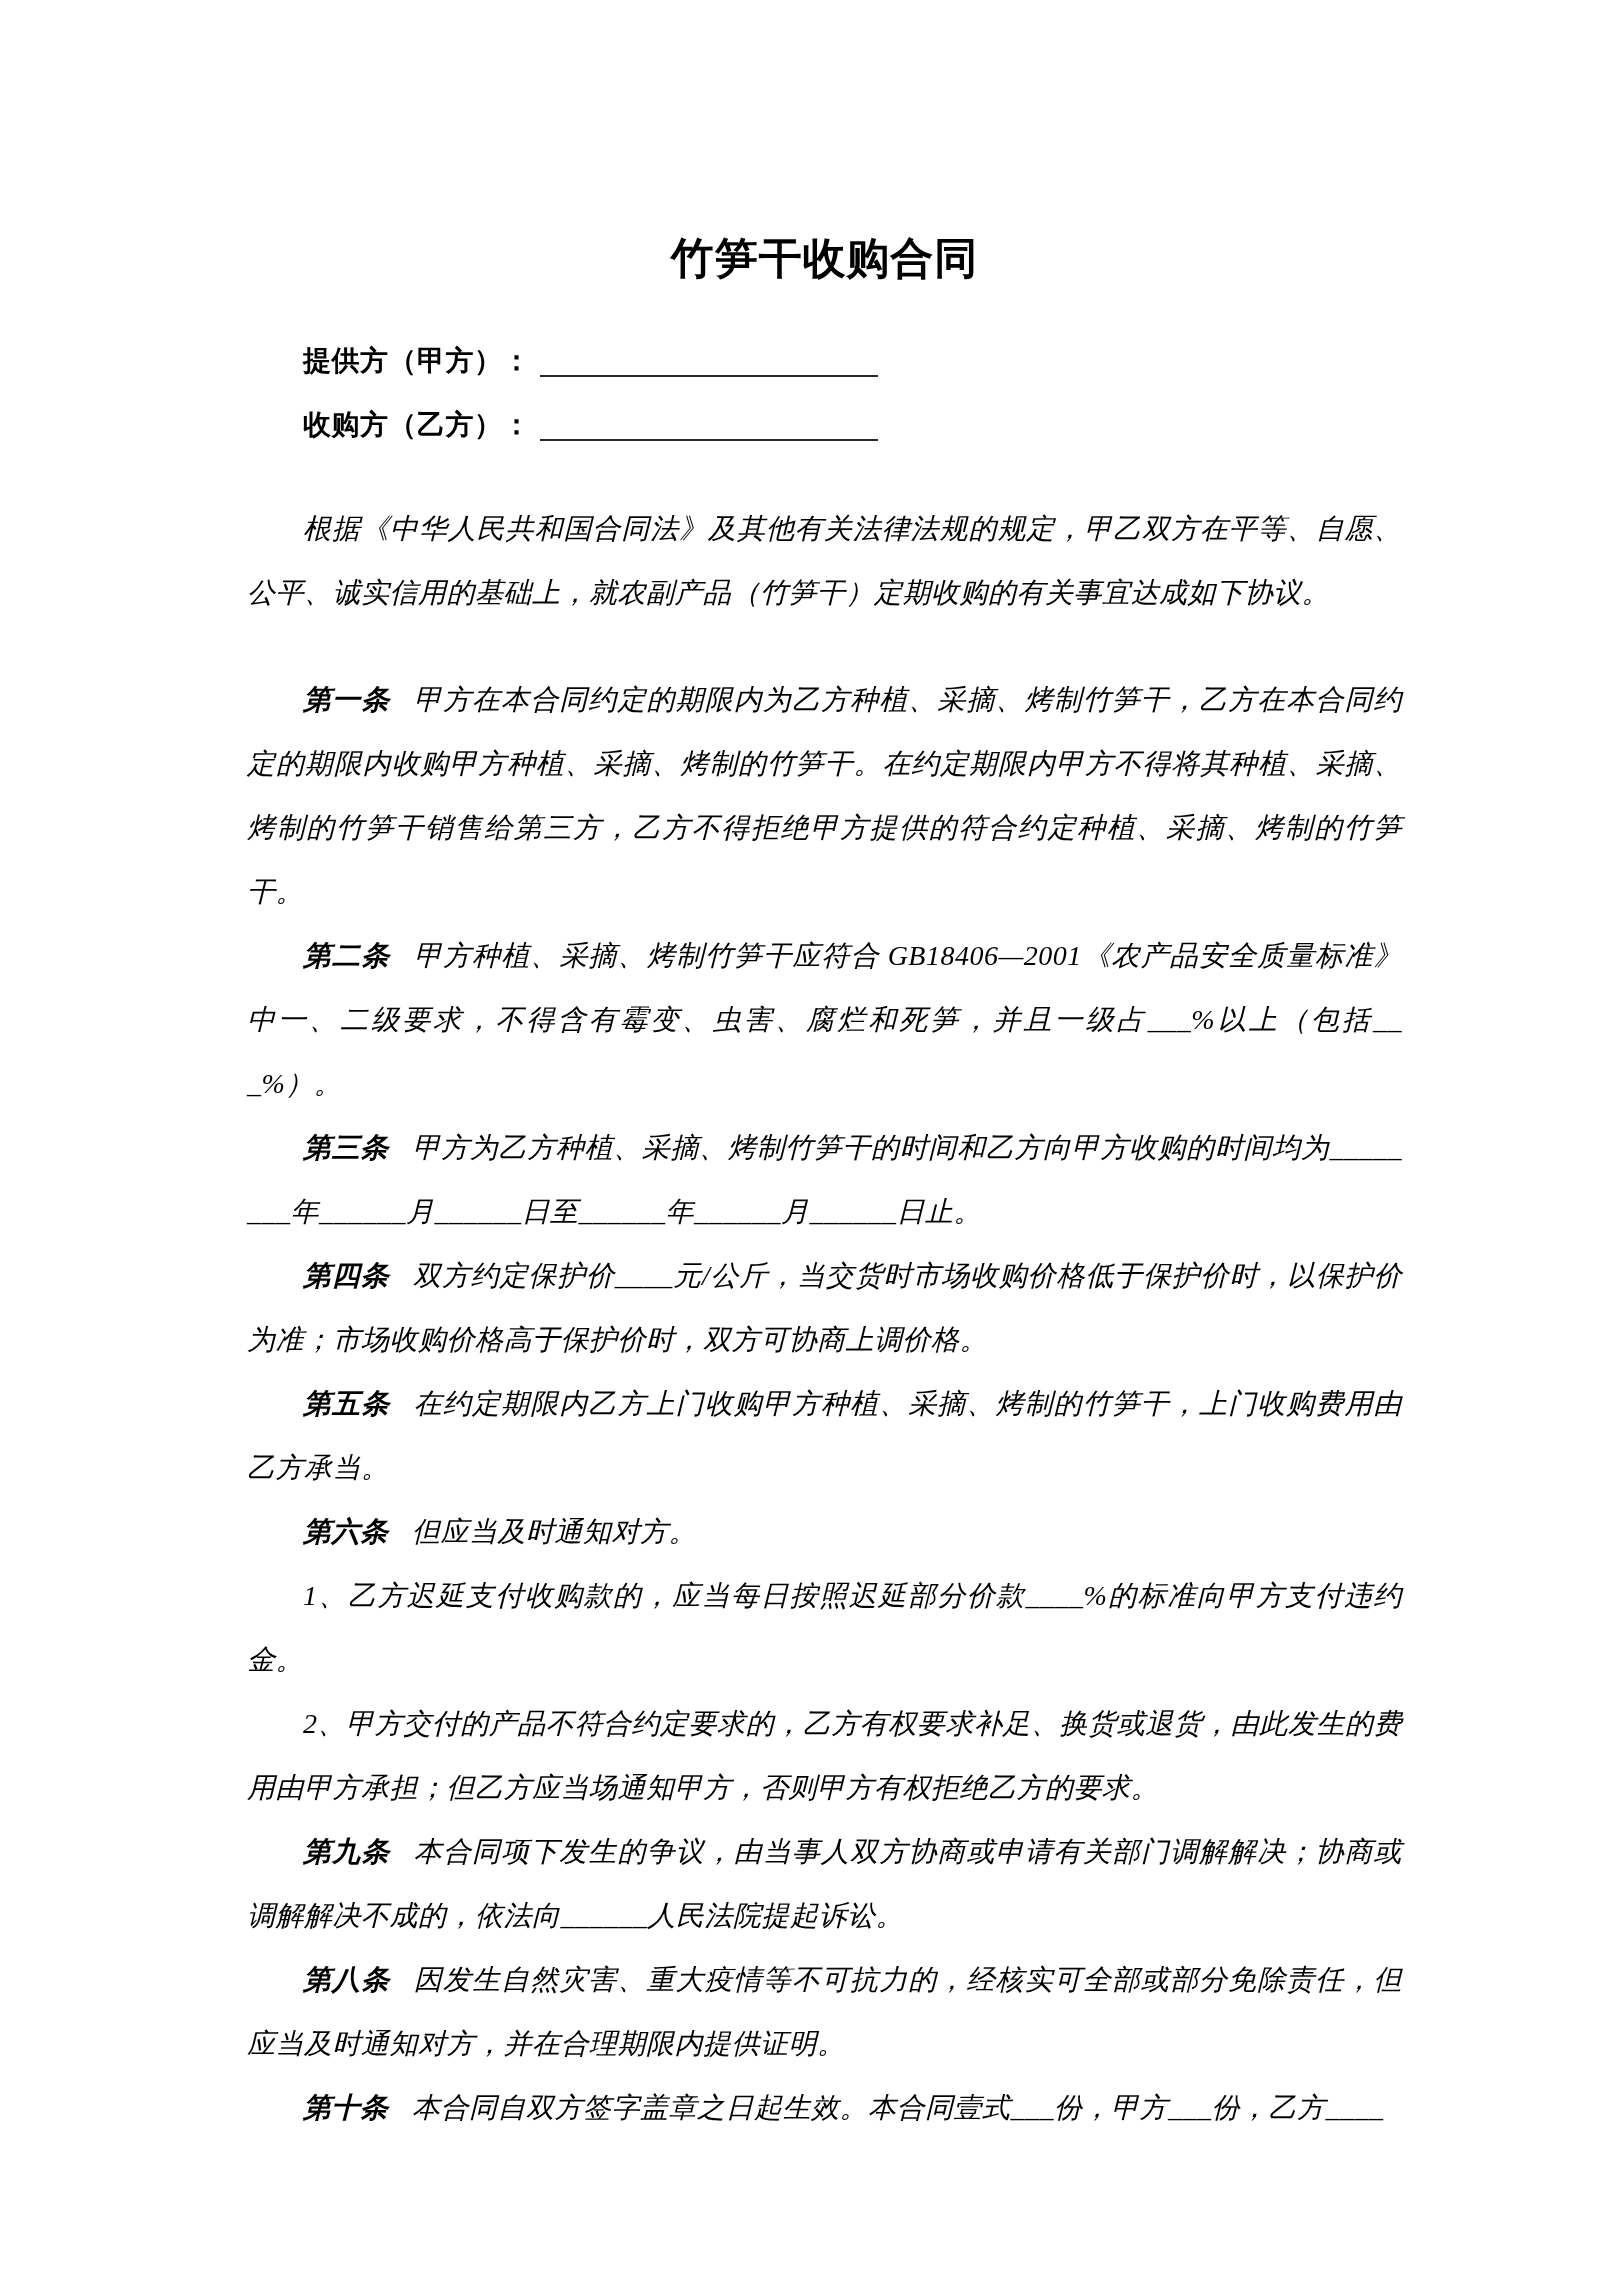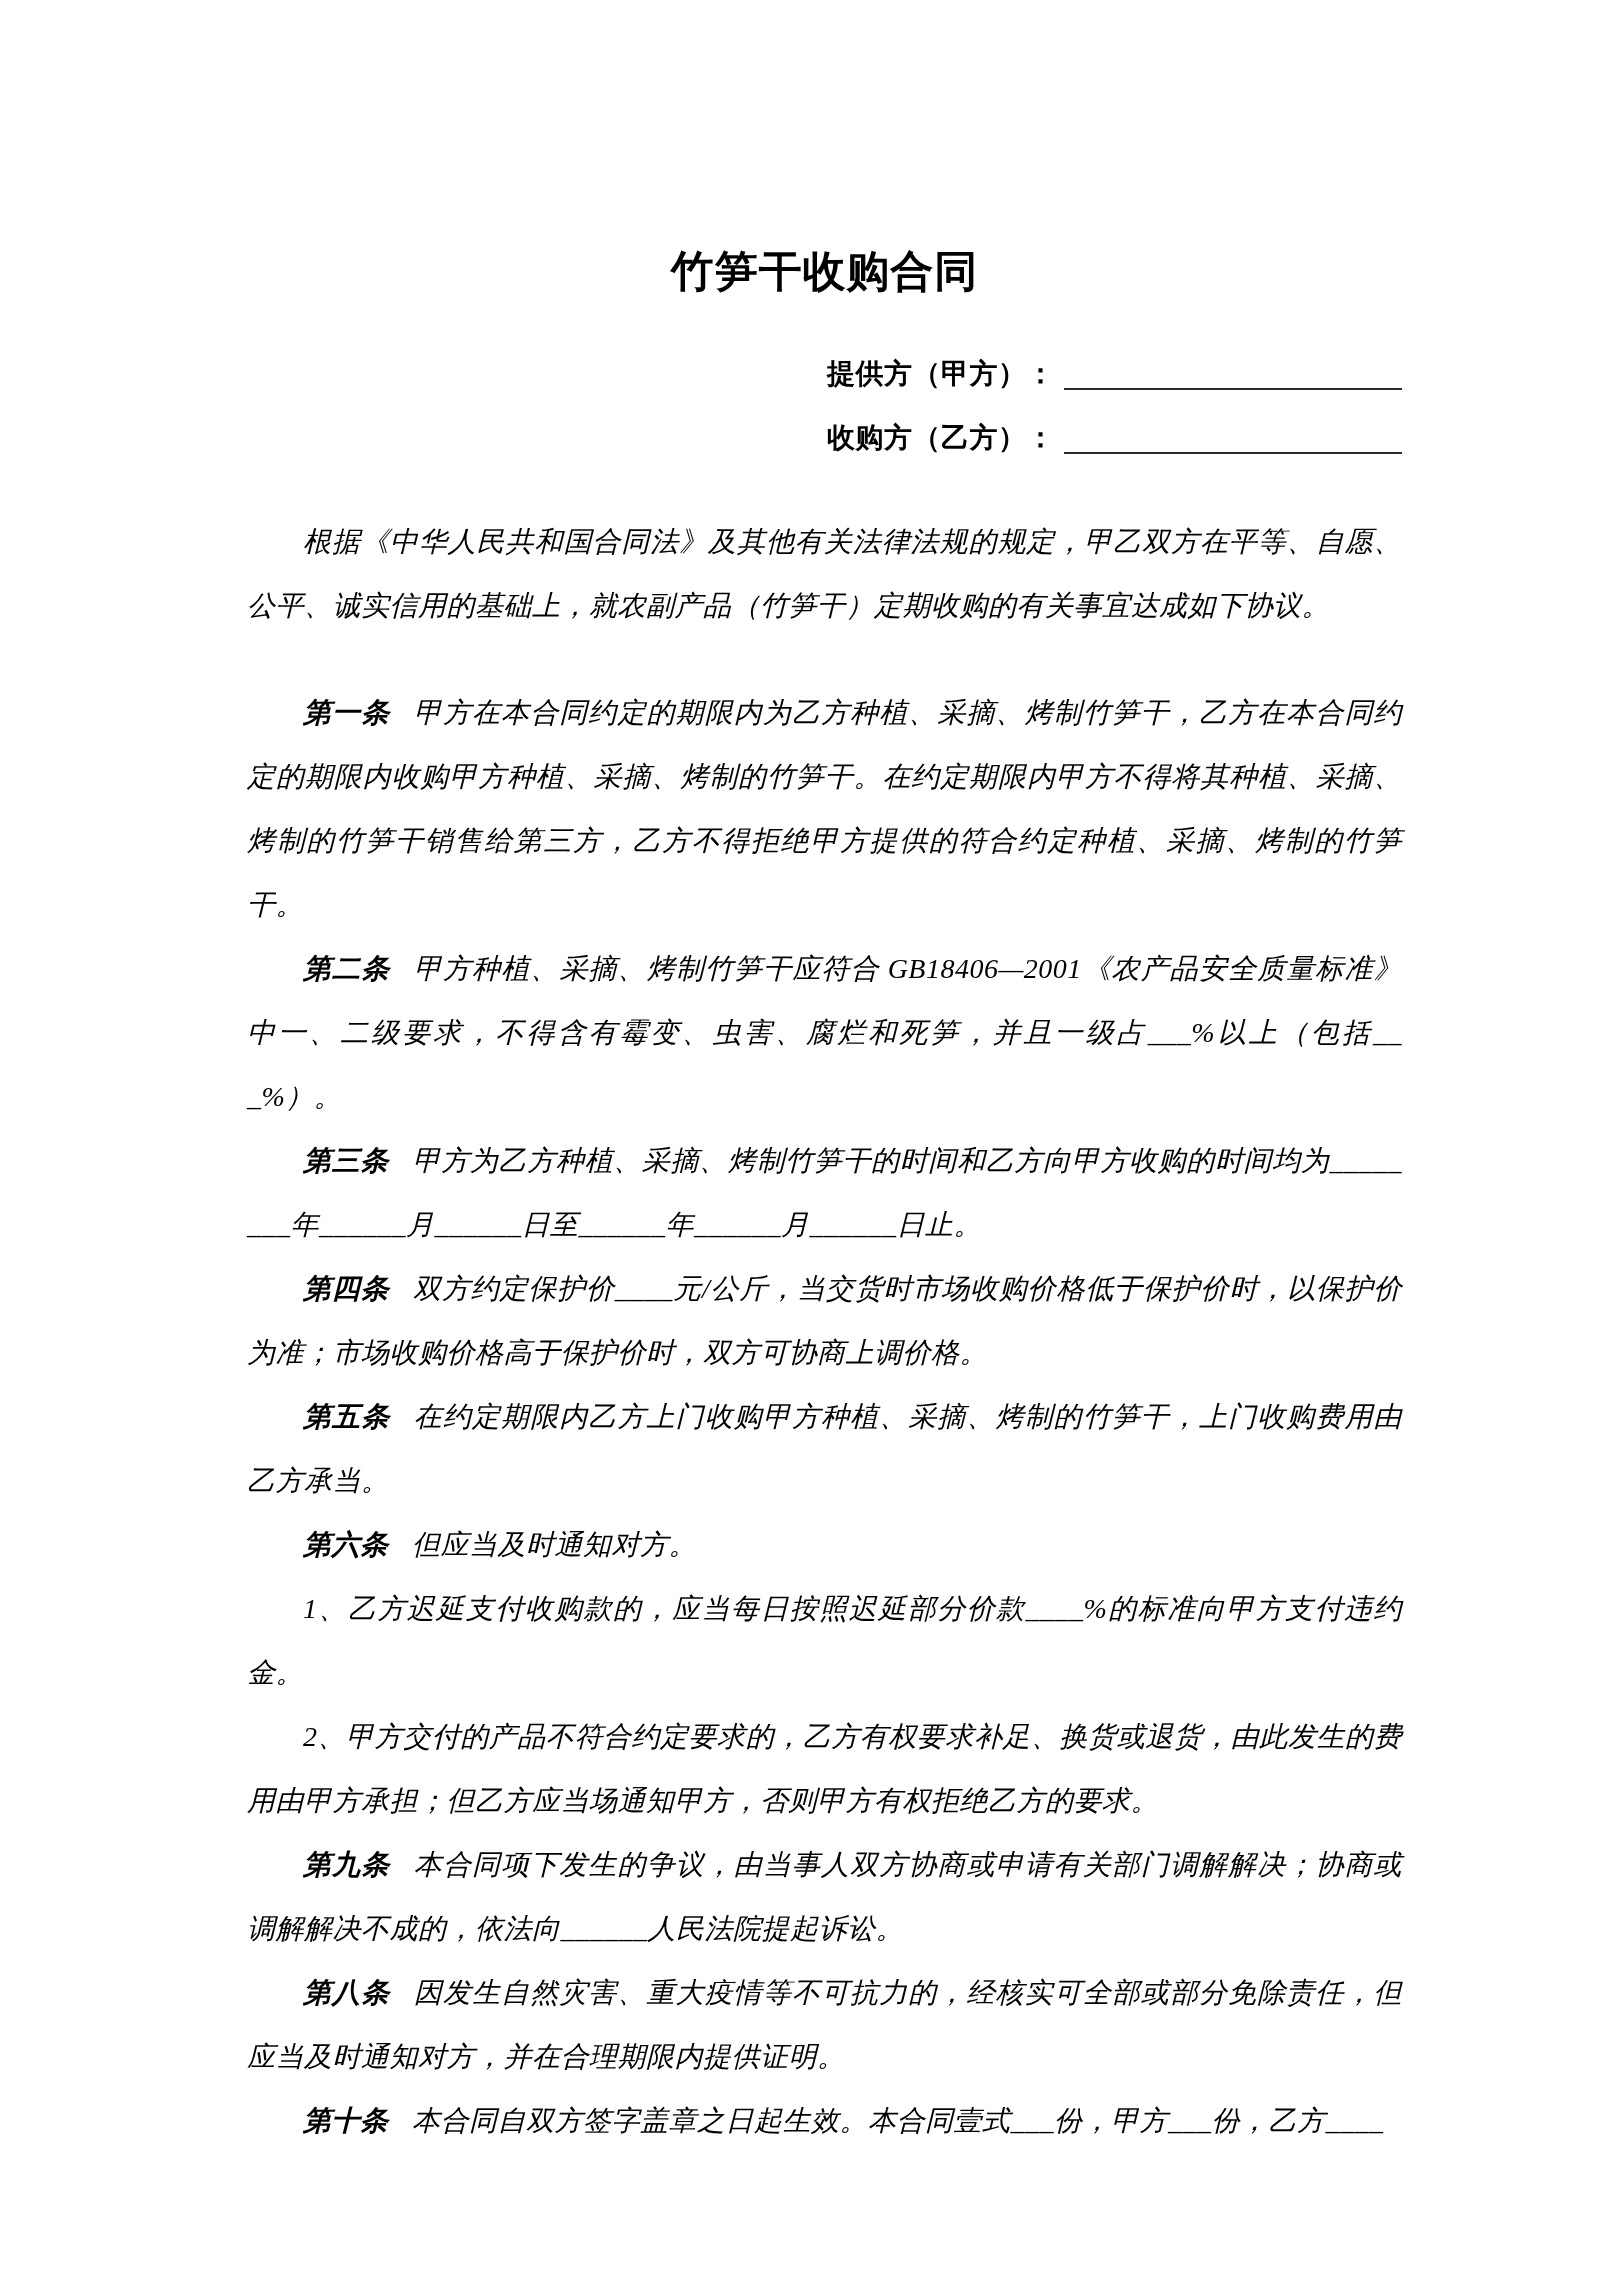--- a/index.html
+++ b/index.html
@@ -4,41 +4,40 @@
 <style>
   * { box-sizing: border-box; }
   html, body { margin: 0; padding: 0; background: #ffffff; }
   .page {
     position: relative;
     width: 1623px;
     height: 2294px;
     background: #ffffff;
     color: #000000;
     font-family: "Liberation Serif", "DejaVu Serif", serif;
-    padding: 13px 221px 0 247px;
+    padding: 0 221px 0 247px;
     overflow: hidden;
   }
   .doc-title {
     margin: 229px 0 0 0;
     font-size: 43px;
     line-height: 58px;
     font-weight: bold;
     text-align: center;
     font-family: "Liberation Sans", "DejaVu Sans", sans-serif;
     letter-spacing: 0.9px;
   }
   .parties { margin-top: 42px; }
   .party-line {
     margin: 0;
     font-size: 28px;
     line-height: 64px;
     font-weight: bold;
     text-indent: 56px;
     letter-spacing: 0.5px;
-    text-align: right;
   }
   .blank-line {
     display: inline-block;
     width: 338px;
     height: 0.9px;
     border-bottom: 2.7px solid #2a2a2a;
     vertical-align: -7.3px;
     margin-left: 9px;
   }
   .preamble-block { margin-top: 40px; }

